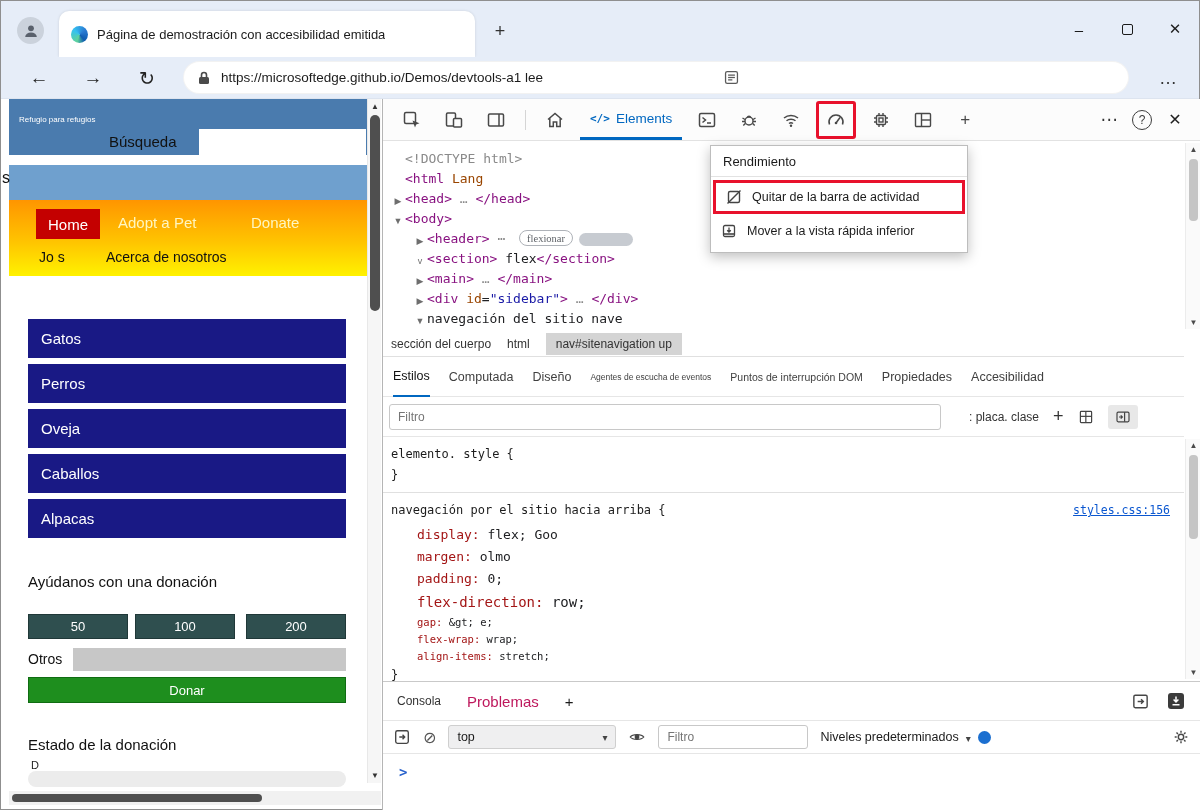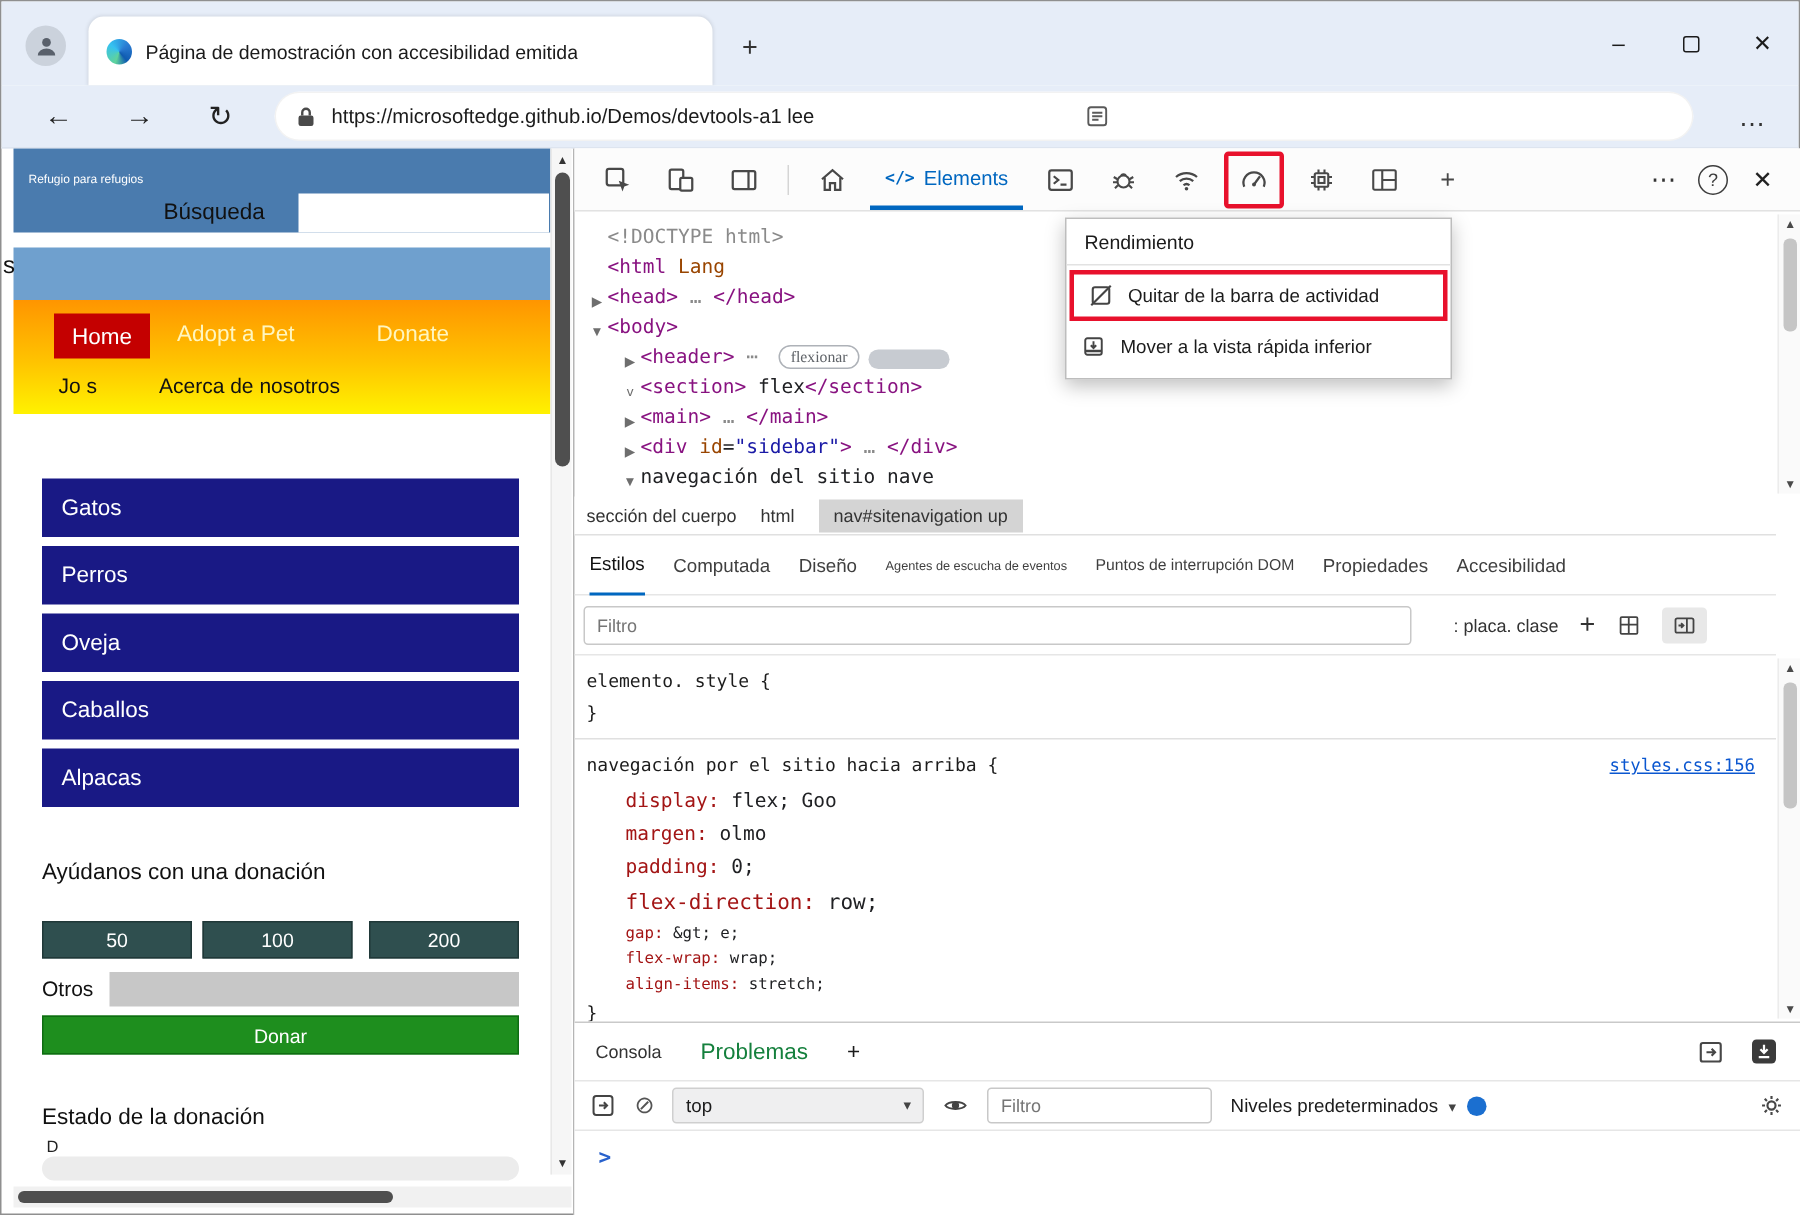--- a/index.html
+++ b/index.html
@@ -121,21 +121,21 @@
 
   
   .dt-scroll{position:absolute;right:0;width:15px;background:#FAFAFA;border-left:1px solid #ECECEC}
   .dt-scroll .arr{position:absolute;left:0;width:15px;text-align:center;font-size:8px;color:#4a4a4a}
   .dt-thumb{position:absolute;left:3px;width:9px;background:#C5C5C5;border-radius:4px}
 
   
   .console{position:absolute;left:0;right:0;bottom:0;height:130px;border-top:1px solid #C9C9C9;background:#fff}
   .console-tabs{height:38px;display:flex;align-items:center;padding:0 14px;gap:26px}
   .ct-console{font-size:12px;color:#333}
-  .ct-problems{font-size:15px;color:#15803d}
+  .ct-problems{font-size:15px;color:#be185d}
   .ct-add{font-size:15px;color:#1b1b1b}
   .ct-right{margin-left:auto;display:flex;align-items:center;gap:16px;color:#474747}
   .console-toolbar{height:34px;border-top:1px solid #E6E6E6;border-bottom:1px solid #E6E6E6;display:flex;align-items:center;gap:12px;padding:0 10px}
   .clear-glyph{font-size:16px;color:#555}
   .ctx-select{width:168px;height:24px;background:#EFEFF0;border:1px solid #CFCFCF;border-radius:3px;display:flex;align-items:center;justify-content:space-between;padding:0 8px;font-size:12.5px;color:#1b1b1b}
   .chev{font-size:10px;color:#444}
   .console-filter{width:150px;height:24px;border:1px solid #C8C8C8;border-radius:3px;padding:0 8px;font-size:12px;outline:none}
   .levels{display:flex;align-items:flex-end;gap:7px;font-size:12.5px;color:#1b1b1b}
   .badge-dot{width:13px;height:13px;border-radius:50%;background:#1B6FD0}
   .console-gear{margin-left:auto;color:#474747;display:flex;align-items:center}

